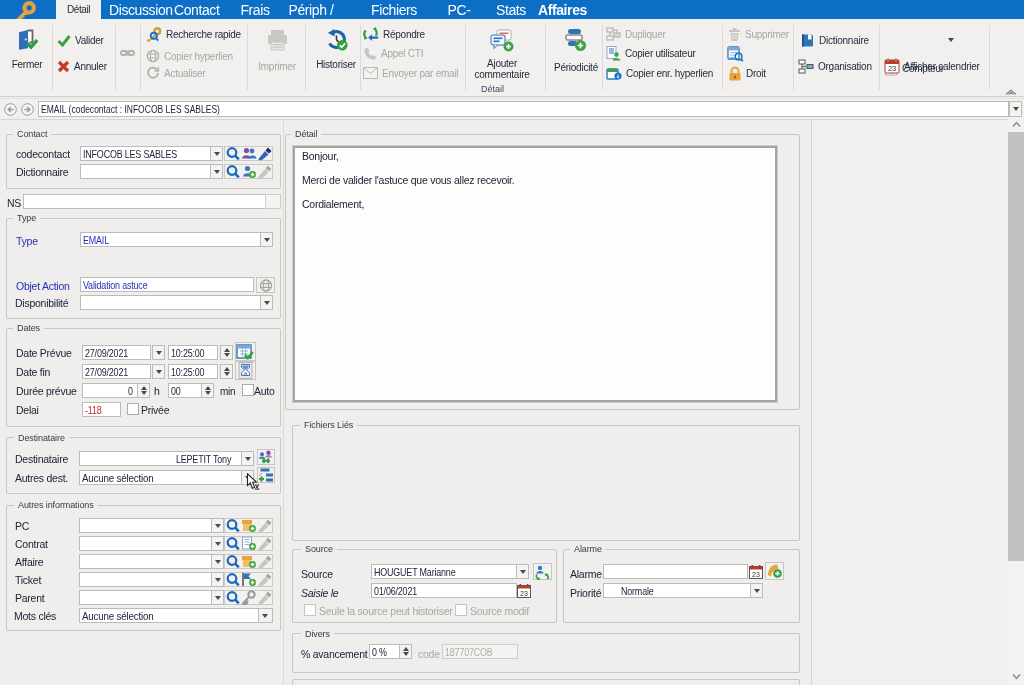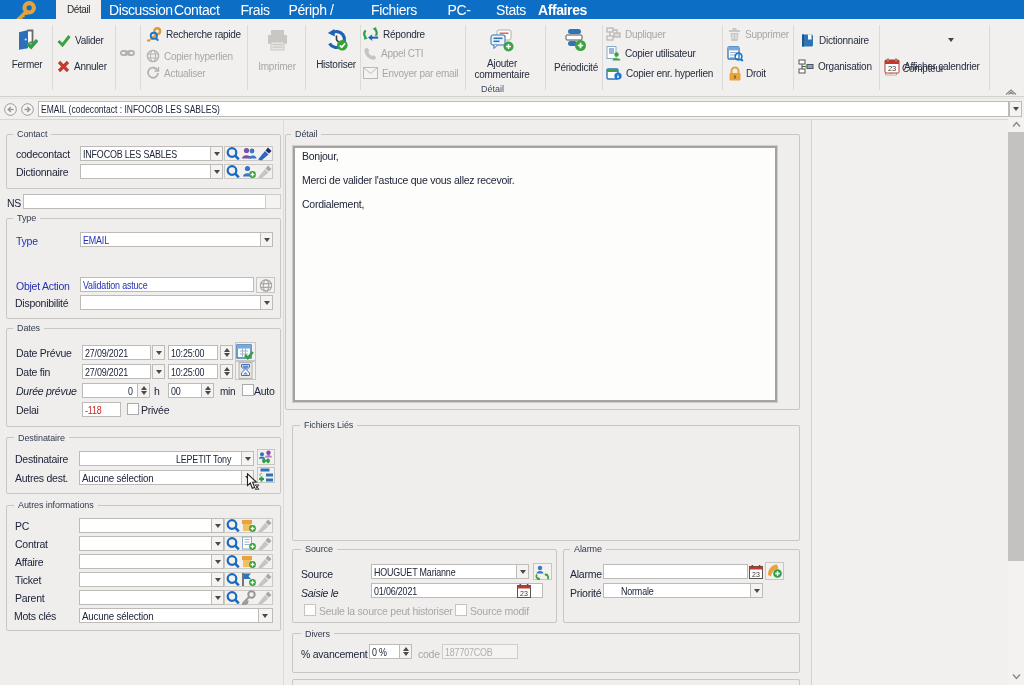--- a/index.html
+++ b/index.html
@@ -380,21 +380,21 @@
 <div class="dd" style="left:152px;top:364px;"></div>
 <div class="fld" style="left:168px;top:364px;width:50px;"><i>10:25:00</i></div>
 <div class="spin" style="left:220px;top:364px;"></div>
 <div class="abs ibx" style="left:235px;top:361px;width:21px;height:19px;"></div>
 <svg class="abs" style="left:237px;top:362px" width="18" height="17" viewBox="0 0 18 17">
     <rect x="2" y="0.5" width="13" height="16" fill="#e9e8e6" stroke="#b4b2ae"></rect>
     <path d="M4.5 2.5 h8 l0 2.5 l-3 3 l3 3 v2.5 h-8 v-2.5 l3 -3 l-3 -3 Z" fill="#fff" stroke="#4a6ea9"></path>
     <path d="M5.5 3.5 h6 v1.5 l-3 3 l-3 -3 Z" fill="#5b8ed6"></path>
     <path d="M8.5 10 l2.5 2.5 h-5 Z" fill="#5b8ed6"></path>
   </svg>
-<div class="lab" style="left:16px;top:385px;font-style:italic;">Durée prévue</div>
+<div class="lab" style="left:16px;top:385px;">Durée prévue</div>
 <div class="fld" style="left:82px;top:383px;width:56px;text-align:right;padding-right:3px;"><i>0</i></div>
 <div class="spin" style="left:137px;top:383px;"></div>
 <div class="lab" style="left:154px;top:385px;">h</div>
 <div class="fld" style="left:168px;top:383px;width:34px;"><i>00</i></div>
 <div class="spin" style="left:201px;top:383px;"></div>
 <div class="lab" style="left:220px;top:386px;font-size:10px;">min</div>
 <div class="cb" style="left:242px;top:384px;"></div>
 <div class="lab" style="left:254px;top:385px;">Auto</div>
 <div class="lab" style="left:16px;top:404px;">Delai</div>
 <div class="fld" style="left:82px;top:402px;width:39px;color:#cc2222;"><i>-118</i></div>
@@ -538,21 +538,21 @@
 <div class="abs ibx" style="left:533px;top:563px;width:19px;height:17px;"></div>
 <svg class="abs" style="left:534px;top:564px" width="17" height="16" viewBox="0 0 17 16">
     <circle cx="6" cy="4" r="2.2" fill="#3a76c4"></circle>
     <path d="M2.5 9.5 c0 -3.5 7 -3.5 7 0 Z" fill="#3a76c4"></path>
     <path d="M3 10.5 c-1.8 1.8 0 4.5 2.8 4.5" fill="none" stroke="#35a135" stroke-width="1.7"></path>
     <path d="M13.5 15 c1.8 -1.8 0 -4.5 -2.8 -4.5" fill="none" stroke="#35a135" stroke-width="1.7"></path>
     <path d="M5 13 l1 3 l-3.3 -0.5 Z" fill="#35a135"></path>
     <path d="M12 12.5 l-1 -3 l3.3 0.5 Z" fill="#35a135"></path>
   </svg>
 <div class="lab" style="left:301px;top:587px;font-style:italic;">Saisie le</div>
-<div class="fld" style="left:371px;top:583px;width:172px;"><i>01/06/2021</i></div>
+<div class="fld" style="left:371px;top:583px;width:146px;"><i>01/06/2021</i></div>
 <svg class="abs" style="left:517px;top:584px" width="14" height="14" viewBox="0 0 14 14">
     <rect x="0.5" y="1.5" width="13" height="12" fill="#fff" stroke="#555"></rect>
     <rect x="0.5" y="1.5" width="13" height="3" fill="#c0392b"></rect>
     <rect x="2.5" y="0" width="1.6" height="2.6" fill="#555"></rect>
     <rect x="9.8" y="0" width="1.6" height="2.6" fill="#555"></rect>
     <text x="7" y="11.5" font-size="7" fill="#333" text-anchor="middle" font-family="Liberation Sans">23</text>
   </svg>
 <div class="cb" style="left:304px;top:604px;border-color:#c6c4c0;"></div>
 <div class="lab dis" style="left:319px;top:605px;color:#a9a7a3;">Seule la source peut historiser</div>
 <div class="cb" style="left:455px;top:604px;border-color:#c6c4c0;"></div>

